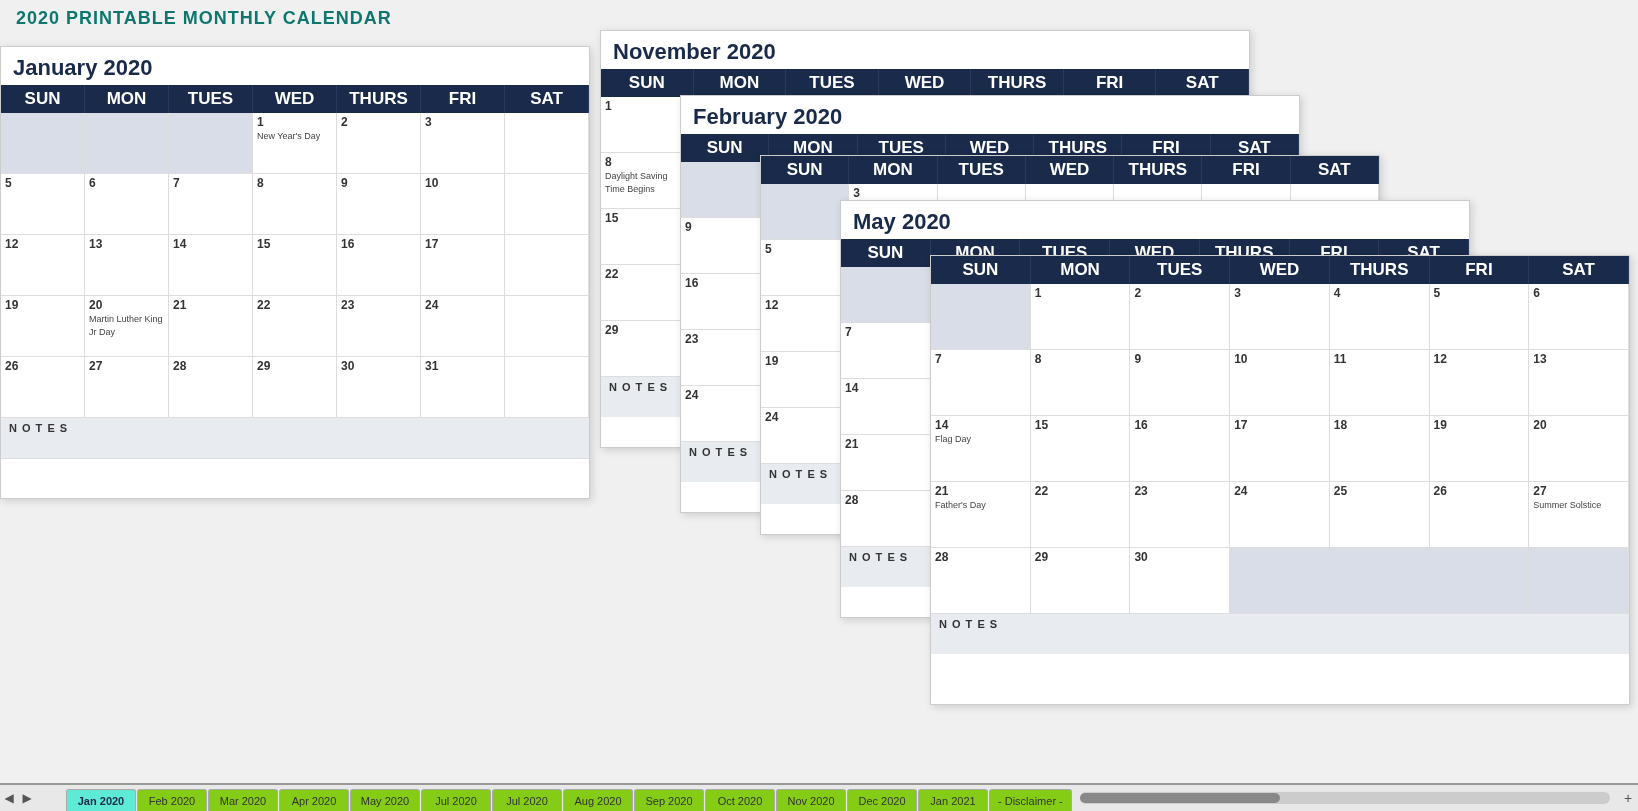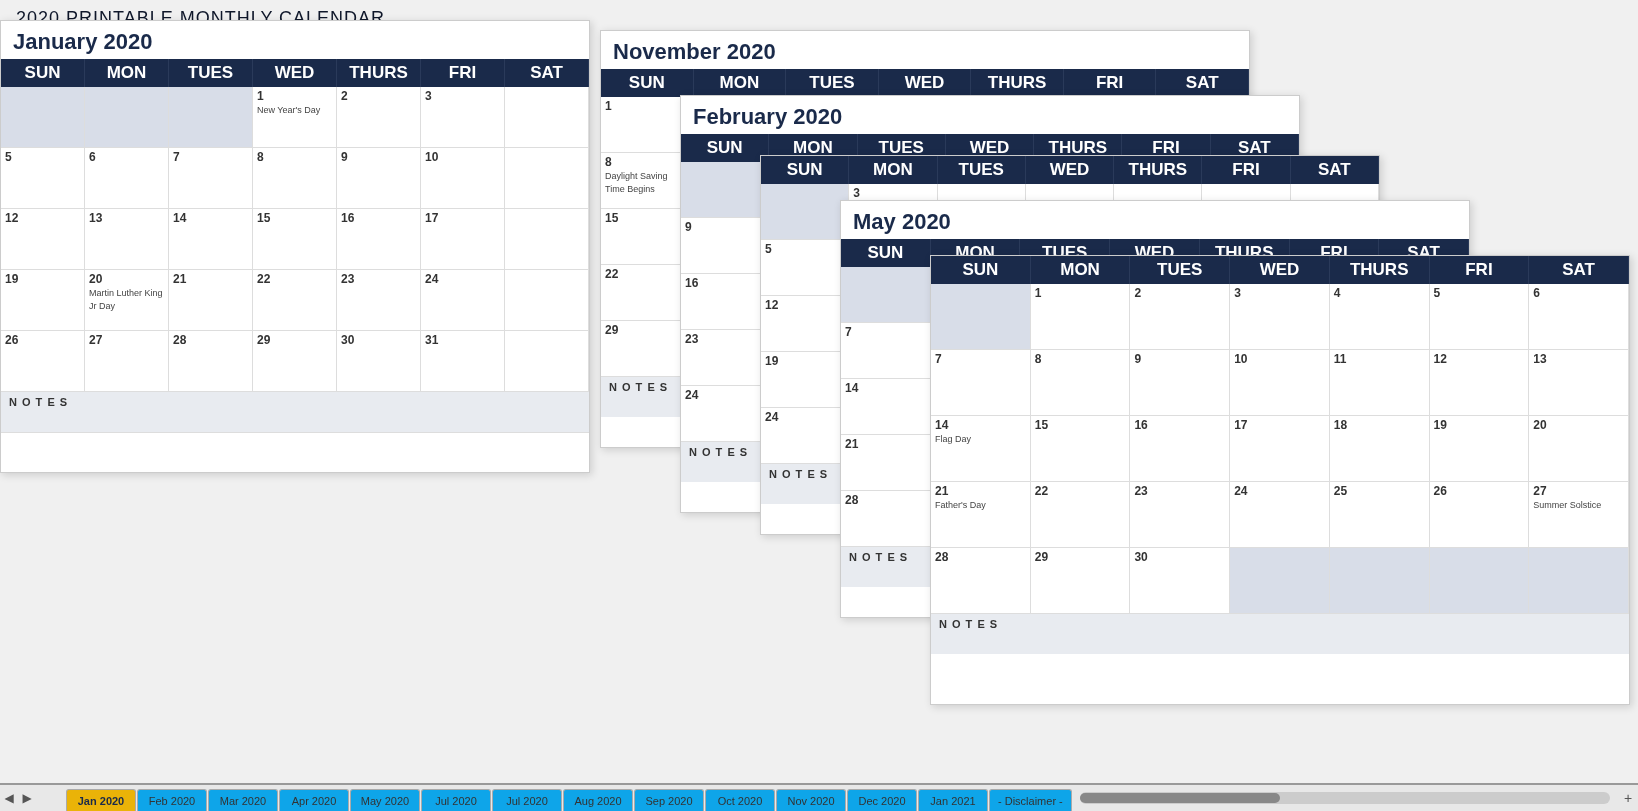--- a/index.html
+++ b/index.html
@@ -14,22 +14,22 @@
     .main-container {
       width: 1638px;
       height: 811px;
       background: #f0f0f0;
       position: relative;
       overflow: hidden;
     }
 
     .page-title {
       font-size: 18px;
-      font-weight: normal;
-      color: #0f172a;
+      font-weight: bold;
+      color: #0f766e;
       padding: 8px 16px;
       letter-spacing: 1px;
     }
 
     
     .calendar-card {
       position: absolute;
       background: white;
       border: 1px solid #ccc;
       box-shadow: 2px 2px 8px rgba(0,0,0,0.15);
@@ -93,21 +93,21 @@
       font-size: 11px;
       font-weight: bold;
       color: #333;
       letter-spacing: 1px;
       min-height: 40px;
     }
 
     
     #cal-jan {
       left: 0;
-      top: 20px;
+      top: 46px;
       width: 590px;
     }
 
     #cal-jan .cal-header-row {
       grid-template-columns: repeat(7, 1fr);
     }
     #cal-jan .cal-week {
       grid-template-columns: repeat(7, 1fr);
     }
     #cal-jan .cal-cell {
@@ -185,27 +185,27 @@
       min-width: 70px;
       padding: 0 8px;
       font-size: 11px;
       display: flex;
       align-items: center;
       justify-content: center;
       cursor: pointer;
       border: 1px solid #aaa;
       border-bottom: none;
       border-radius: 3px 3px 0 0;
-      background: #0ea5e9;
+      background: #84cc16;
       color: #333;
       white-space: nowrap;
     }
 
     .btab.active {
-      background: #eab308;
+      background: #5eead4;
       color: #1a2a4a;
       font-weight: bold;
     }
 
     .nav-arrow {
       width: 18px;
       height: 18px;
       display: flex;
       align-items: center;
       justify-content: center;

